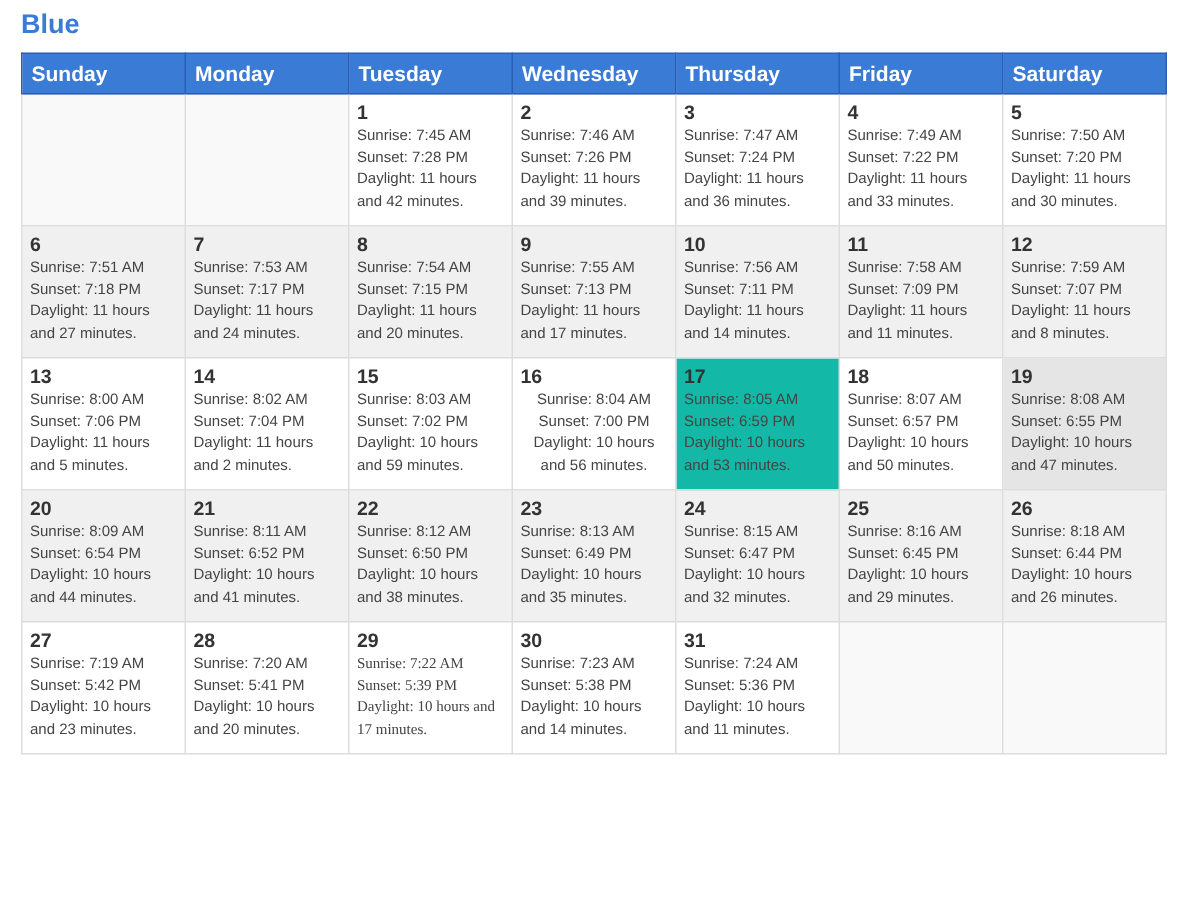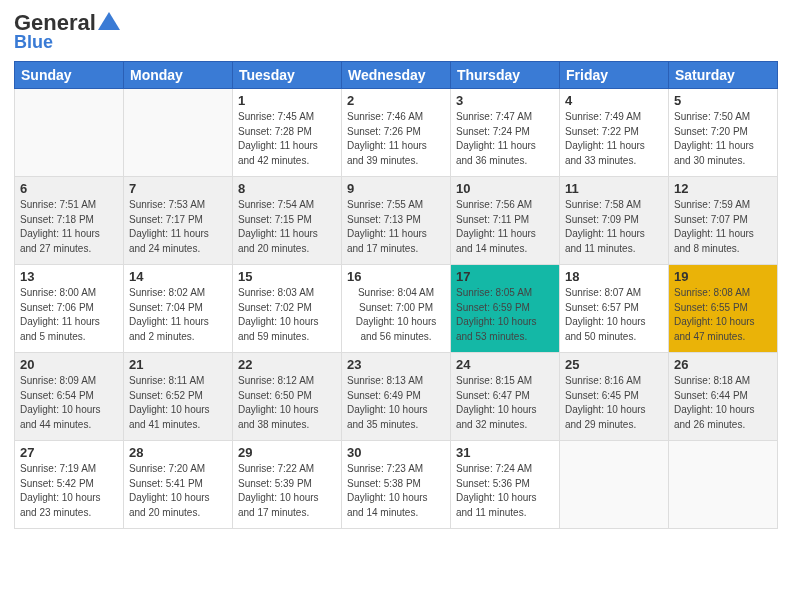--- a/index.html
+++ b/index.html
@@ -82,28 +82,20 @@
     tr:nth-child(odd) td { background-color: #fff; }
     tr:nth-child(even) td { background-color: #f4f4f4; }
     .calendar thead tr th { background-color: #3a7bd5; }
   </style>
 </head>
 <body>
 
 <div class="page">
   <div class="header">
     <div class="logo">
-      <div class="logo-row">
-        <span style="font-size:22px;font-weight:bold;color:#333;">
-          <span style="color:#333;">General</span>
-        </span>
-        <svg width="22" height="18" viewBox="0 0 22 18" style="margin-left:2px;margin-top:-4px;">
-          <polygon points="0,18 11,0 22,18" fill="#3a7bd5"></polygon>
-        </svg>
-      </div>
       <span style="font-size:18px;font-weight:bold;color:#3a7bd5;margin-top:-4px;">Blue</span>
     </div>
     <div class="month-title">
       <h1></h1>
       <h2></h2>
     </div>
   </div>
 
   <table class="calendar">
     <thead>
@@ -226,21 +218,21 @@
             <div class="day-info" style="white-space: pre-line;">Sunrise: 8:05 AM
 Sunset: 6:59 PM
 Daylight: 10 hours and 53 minutes.</div>
           </td>
           <td style="background-color: rgb(255, 255, 255);">
             <span class="day-num">18</span>
             <div class="day-info" style="white-space: pre-line;">Sunrise: 8:07 AM
 Sunset: 6:57 PM
 Daylight: 10 hours and 50 minutes.</div>
           </td>
-          <td style="background-color: #eab308;">
+          <td style="background-color: #e5e5e5;">
             <span class="day-num">19</span>
             <div class="day-info" style="white-space: pre-line;">Sunrise: 8:08 AM
 Sunset: 6:55 PM
 Daylight: 10 hours and 47 minutes.</div>
           </td>
         </tr>
         <tr>
           <td style="background-color: rgb(240, 240, 240);">
             <span class="day-num">20</span>
             <div class="day-info" style="white-space: pre-line;">Sunrise: 8:09 AM
@@ -292,21 +284,21 @@
 Daylight: 10 hours and 23 minutes.</div>
           </td>
           <td style="background-color: rgb(255, 255, 255);">
             <span class="day-num">28</span>
             <div class="day-info" style="white-space: pre-line;">Sunrise: 7:20 AM
 Sunset: 5:41 PM
 Daylight: 10 hours and 20 minutes.</div>
           </td>
           <td style="background-color: rgb(255, 255, 255);">
             <span class="day-num">29</span>
-            <div class="day-info" style="white-space: pre-line;">Sunrise: 7:22 AM
+            <div class="day-info" style="white-space: pre-line; font-family: Liberation Serif, serif;">Sunrise: 7:22 AM
 Sunset: 5:39 PM
 Daylight: 10 hours and 17 minutes.</div>
           </td>
           <td style="background-color: rgb(255, 255, 255);">
             <span class="day-num">30</span>
             <div class="day-info" style="white-space: pre-line;">Sunrise: 7:23 AM
 Sunset: 5:38 PM
 Daylight: 10 hours and 14 minutes.</div>
           </td>
           <td style="background-color: rgb(255, 255, 255);">

